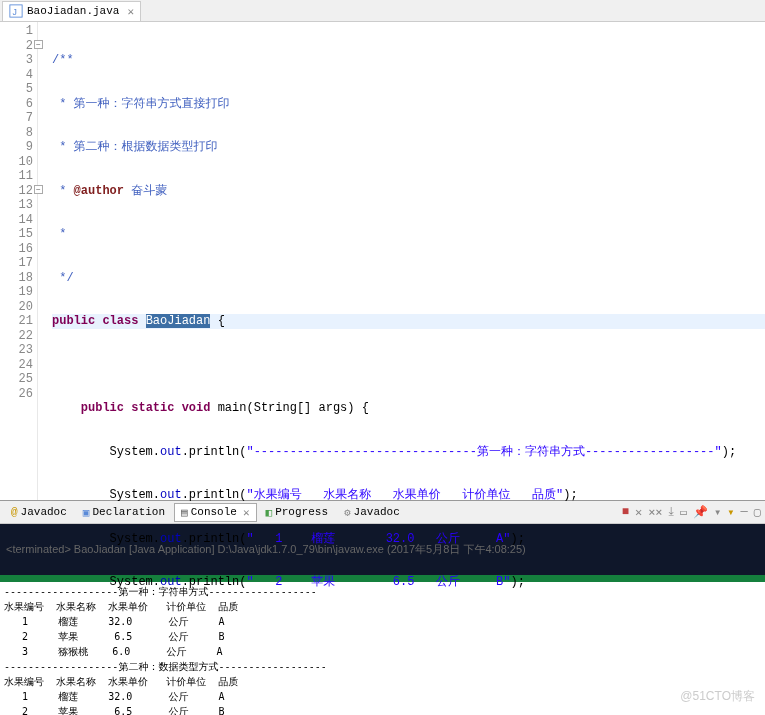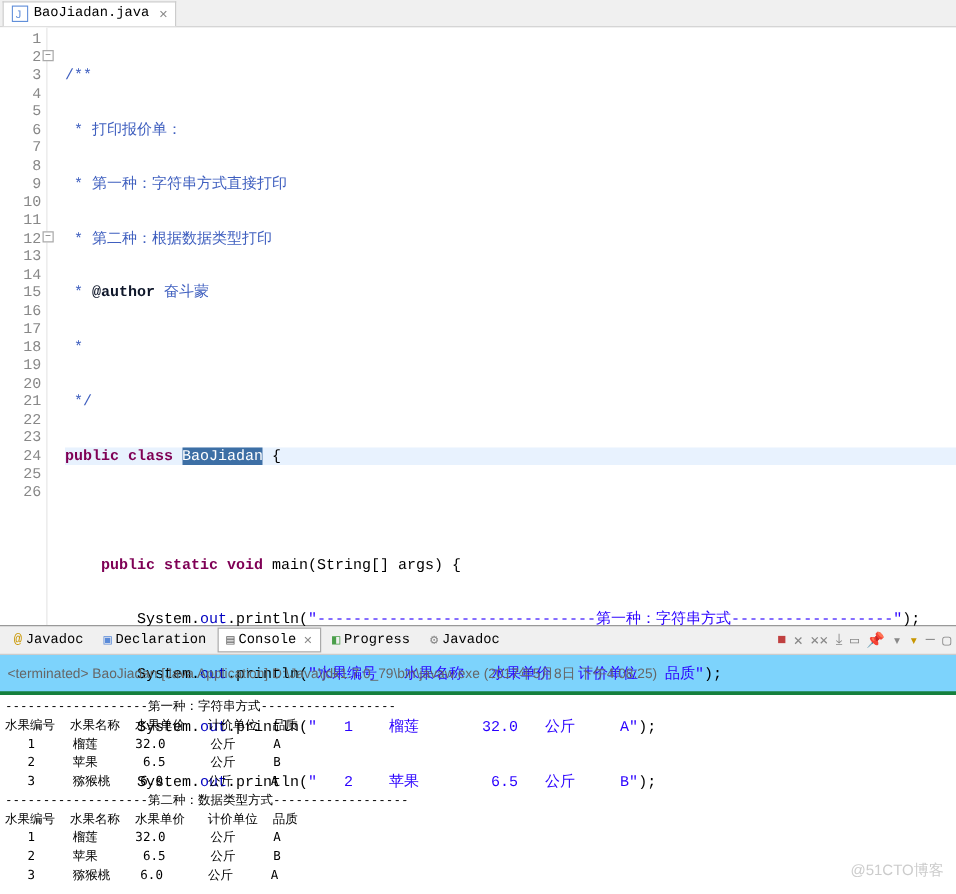--- a/index.html
+++ b/index.html
@@ -7,30 +7,30 @@
   .tab-bar { background: #f0f0f0; border-bottom: 1px solid #ccc; height: 22px; display: flex; align-items: center; padding-left: 2px; }
   .tab { background: #fff; border: 1px solid #ccc; border-bottom: none; padding: 2px 6px; font-size: 11px; display: flex; align-items: center; gap: 4px; height: 20px; }
   .editor { background: #fff; height: 478px; display: flex; font-size: 12px; line-height: 14.5px; }
   .gutter { width: 38px; background: #fff; border-right: 1px solid #e8e8e8; text-align: right; color: #888; padding-right: 4px; padding-top: 2px; }
   .gutter .ln { height: 14.5px; position: relative; }
   .fold { position: absolute; right: -10px; top: 1px; width: 9px; height: 9px; border: 1px solid #aaa; background: #fff; font-size: 8px; line-height: 7px; text-align: center; color: #666; }
   .code { flex: 1; padding-left: 14px; padding-top: 2px; white-space: pre; color: #000; }
   .code .row { height: 14.5px; }
   .kw { color: #7f0055; font-weight: bold; }
   .cm { color: #3f5fbf; }
-  .tag { color: #0f172a; font-weight: bold; }
+  .tag { color: #7f1d1d; font-weight: bold; }
   .str { color: #2a00ff; }
   .fld { color: #0000c0; }
   .hl-line { background: #e8f2fe; }
   .sel { background: #3d6fa5; color: #fff; }
   .views-bar { background: #f0f0f0; border-top: 1px solid #999; border-bottom: 1px solid #ccc; height: 24px; display: flex; align-items: center; padding: 0 4px; gap: 2px; }
   .view-tab { padding: 2px 6px; font-size: 11px; display: flex; align-items: center; gap: 3px; border: 1px solid transparent; }
   .view-tab.active { background: #fff; border: 1px solid #aaa; }
   .view-icons { margin-left: auto; display: flex; gap: 6px; }
-  .term-line { background: #7dd3fc; border-bottom: 3px solid #15803d; padding: 7px 6px; font-size: 11px; color: #666; font-family: Tahoma, sans-serif; }
+  .term-line { background: #0f172a; border-bottom: 7px solid #15803d; padding: 18px 6px; font-size: 11px; color: #666; font-family: Tahoma, sans-serif; }
   .console { background: #fff; padding: 2px 4px; font-size: 10px; line-height: 15px; color: #000; white-space: pre; font-family: Consolas, monospace; }
   .watermark { position: absolute; right: 10px; bottom: 10px; color: #ccc; font-size: 12px; font-family: sans-serif; }
   .jico { width: 14px; height: 14px; }
 </style>
 </head>
 <body>
 
 <div class="tab-bar">
   <div class="tab">
     <svg class="jico" viewBox="0 0 16 16">
@@ -66,21 +66,20 @@
     <div class="ln">20</div>
     <div class="ln">21</div>
     <div class="ln">22</div>
     <div class="ln">23</div>
     <div class="ln">24</div>
     <div class="ln">25</div>
     <div class="ln">26</div>
   </div>
   <div class="code">
     <div class="row"><span class="cm">/**</span></div>
-    <div class="row"><span class="cm"> * 打印报价单：</span></div>
     <div class="row"><span class="cm"> * 第一种：字符串方式直接打印</span></div>
     <div class="row"><span class="cm"> * 第二种：根据数据类型打印</span></div>
     <div class="row"><span class="cm"> * </span><span class="tag">@author</span><span class="cm"> 奋斗蒙</span></div>
     <div class="row"><span class="cm"> *</span></div>
     <div class="row"><span class="cm"> */</span></div>
     <div class="row hl-line"><span class="kw">public</span><span> </span><span class="kw">class</span><span> </span><span class="sel">BaoJiadan</span><span> {</span></div>
     <div class="row"></div>
     <div class="row"><span>    </span><span class="kw">public</span><span> </span><span class="kw">static</span><span> </span><span class="kw">void</span><span> main(String[] args) {</span></div>
     <div class="row"><span>        System.</span><span class="fld">out</span><span>.println(</span><span class="str">"-------------------------------第一种：字符串方式------------------"</span><span>);</span></div>
     <div class="row"><span>        System.</span><span class="fld">out</span><span>.println(</span><span class="str">"水果编号   水果名称   水果单价   计价单位   品质"</span><span>);</span></div>

